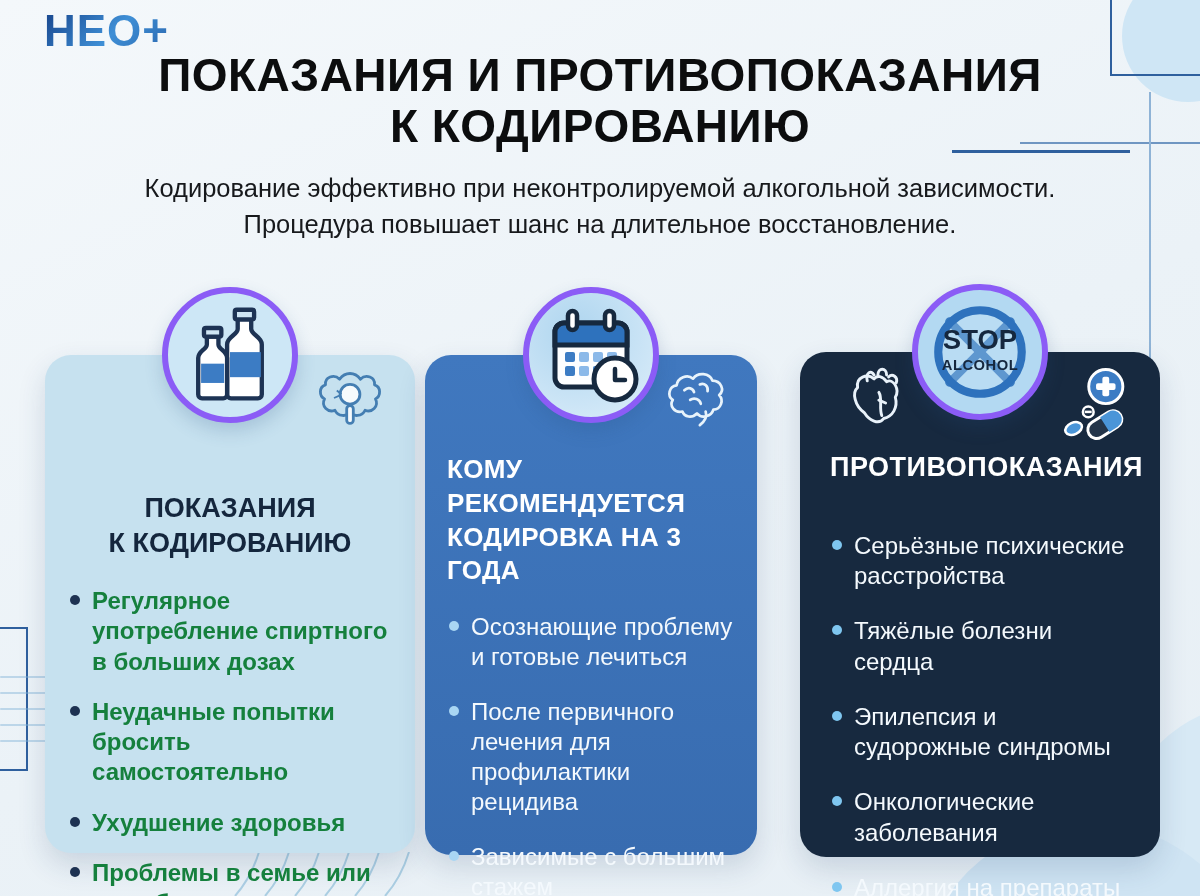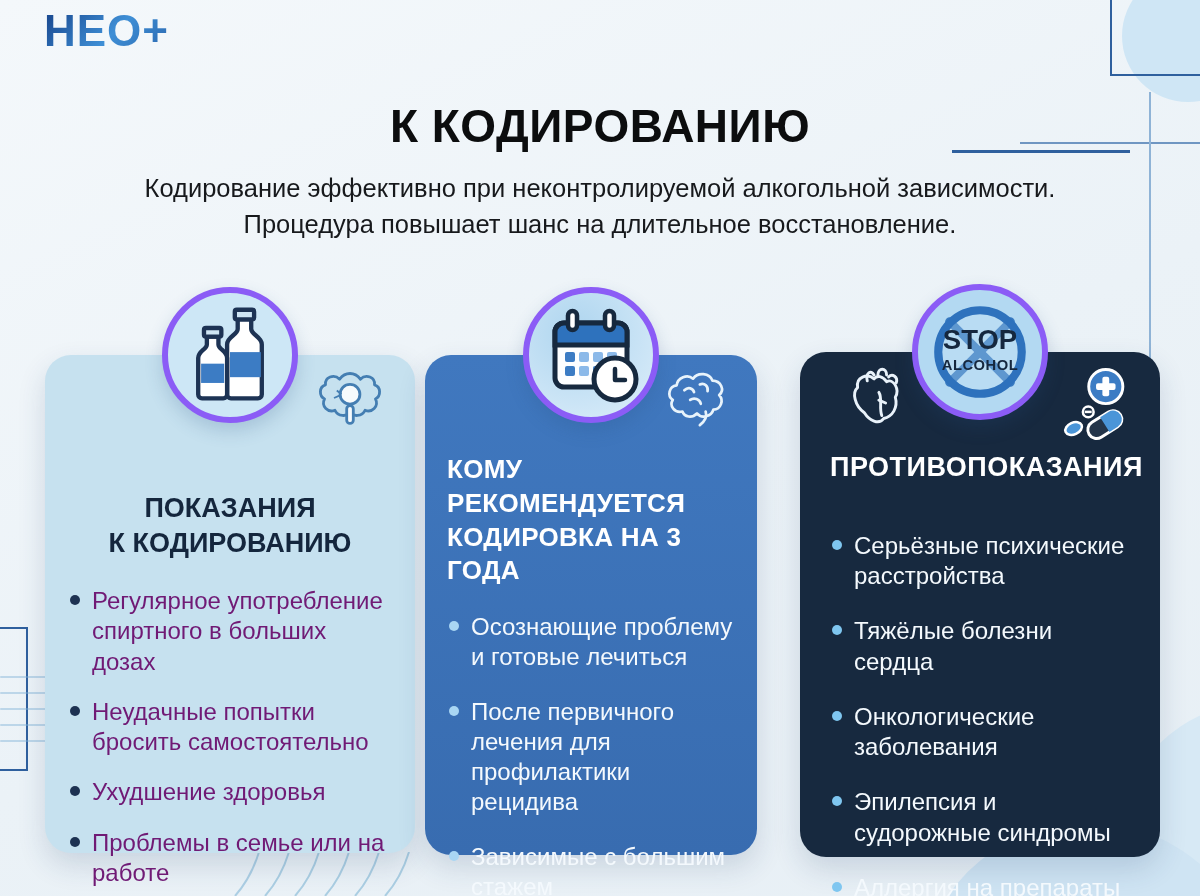--- a/index.html
+++ b/index.html
@@ -72,21 +72,21 @@
 
   .bullets { list-style:none; margin:0; padding:0; display:flex; flex-direction:column; gap:20px; }
   .card--2 .bullets { gap:24px; }
   .card--3 .bullets { gap:25px; }
   .bullet { display:flex; }
   .dot { width:10px; height:10px; border-radius:50%; flex:0 0 auto; margin:9px 12px 0 2px; }
   .card--1 .dot { background:#1d3252; }
   .card--2 .dot { background:#a9d6f3; }
   .card--3 .dot { background:#7fc6f0; }
   .bullet-text { font-size:24px; line-height:1.26; }
-  .card--1 .bullet-text { color:#701a75; font-weight:400; }
+  .card--1 .bullet-text { color:#15803d; font-weight:700; }
   .card--2 .bullet-text, .card--3 .bullet-text { color:#f4f9fd; font-weight:500; }
 </style>
 </head>
 <body>
 
 <div class="page">
 
   <div class="deco deco-circle-tr"></div>
   <div class="deco deco-square-tr"></div>
   <div class="deco deco-line-h1"></div>
@@ -108,21 +108,21 @@
         <path d="M74,0 Q66,26 50,44"></path>
       <path d="M104,0 Q96,26 80,44"></path>
         <path d="M134,0 Q126,26 110,44"></path>
       <path d="M164,0 Q156,26 140,44"></path>
         <path d="M194,0 Q186,26 170,44"></path>
     </g>
   </svg>
 
   <div class="logo">НЕО+</div>
   <h1 class="main-title">
-    <br>
+    <span>ПОКАЗАНИЯ И ПРОТИВОПОКАЗАНИЯ</span><br>
     <span>К КОДИРОВАНИЮ</span>
   </h1>
   <p class="subtitle">
     <span>Кодирование эффективно при неконтролируемой алкогольной зависимости.</span><br>
     <span>Процедура повышает шанс на длительное восстановление.</span>
   </p>
 
   <section class="card card--1">
     <div class="card-circle">
       <svg width="106" height="106" viewBox="0 0 110 110">
@@ -265,25 +265,25 @@
       <li class="bullet">
           <span class="dot"></span>
           <span class="bullet-text">Серьёзные психические расстройства</span>
         </li>
       <li class="bullet">
           <span class="dot"></span>
           <span class="bullet-text">Тяжёлые болезни сердца</span>
         </li>
       <li class="bullet">
           <span class="dot"></span>
+          <span class="bullet-text">Эпилепсия и судорожные синдромы</span>
+        </li>
+      <li class="bullet">
+          <span class="dot"></span>
           <span class="bullet-text">Онкологические заболевания</span>
-        </li>
-      <li class="bullet">
-          <span class="dot"></span>
-          <span class="bullet-text">Эпилепсия и судорожные синдромы</span>
         </li>
       <li class="bullet">
           <span class="dot"></span>
           <span class="bullet-text">Аллергия на препараты</span>
         </li>
     </ul>
   </section>
 
 </div>
 

